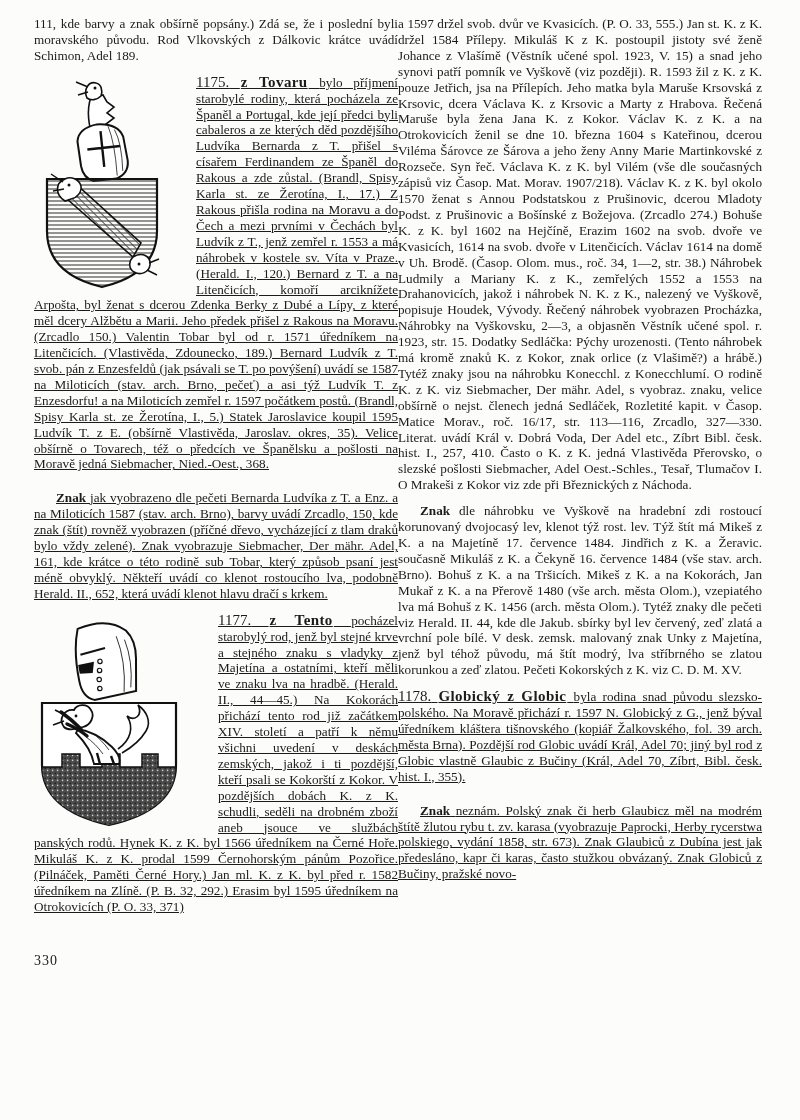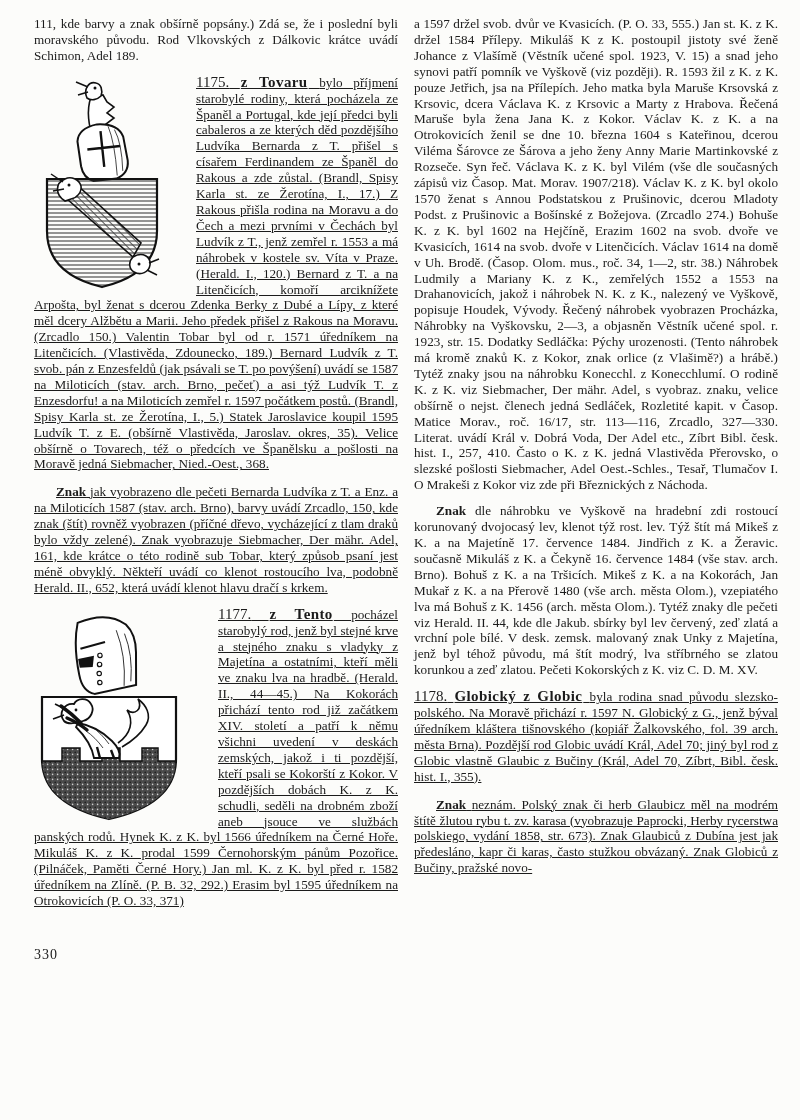--- a/index.html
+++ b/index.html
@@ -4,27 +4,27 @@
 <style>
   html,body{margin:0;padding:0;}
   body{
     width:800px;height:1120px;
     background:#fcfcfa;
     color:#1b1b1b;
     font-family:"Liberation Serif","DejaVu Serif",serif;
     overflow:hidden;
   }
   .page{padding:16px 22px 0 34px;position:relative;}
-  .cols{display:flex;gap:16px;}
+  .cols{display:flex;}
   .col{width:364px;font-size:13.2px;line-height:15.9px;text-align:justify;}
   p{margin:0;}
   .entry{margin-top:11px;text-decoration:underline;}
   .enum{font-size:15px;}
   .ename{font-size:15px;font-weight:700;letter-spacing:.4px;padding:0 1px;}
-  .indent{text-indent:22px;margin-top:12px;}
+  .indent{text-indent:22px;margin-top:18px;}
   .znak-b{font-weight:700;}
   .arms{float:left;margin:4px 26px 2px 0;}
   .arms-kokor{margin-right:34px;}
   .pageno{
     text-align:left;margin-top:38px;font-size:14px;letter-spacing:1px;
   }
   svg{display:block;}
 </style>
 </head>
 <body>

